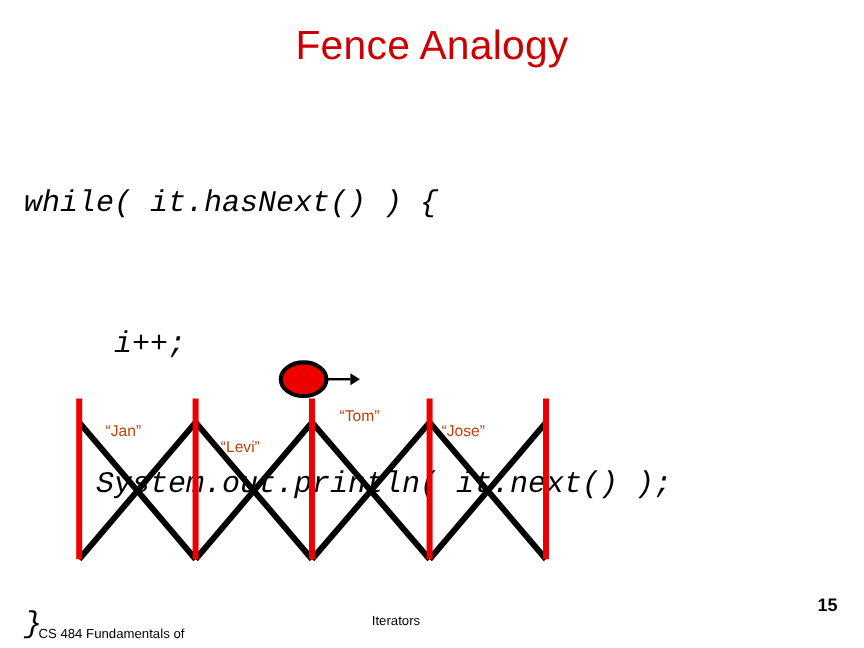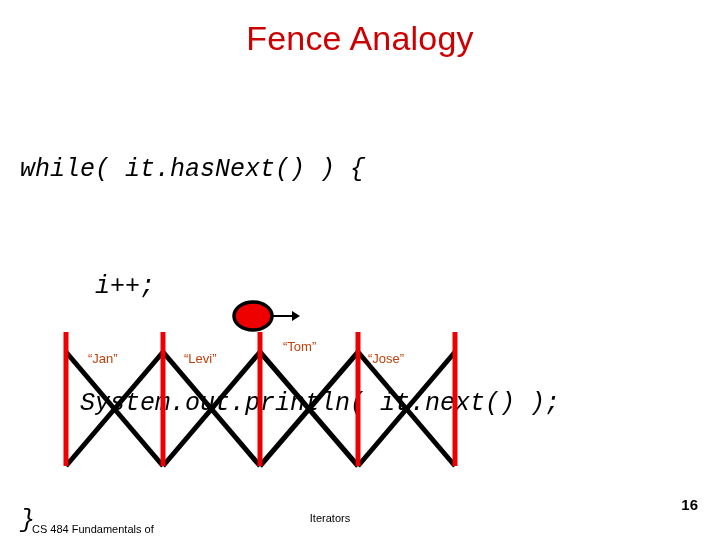--- a/index.html
+++ b/index.html
@@ -145,25 +145,25 @@
       </g>
 
     <g id="iterator-marker">
       <ellipse id="marker-ellipse" cx="253" cy="36" rx="19" ry="14" stroke-width="3.5" fill="#ee0000" stroke="#000000"></ellipse>
       <line id="marker-arrow-shaft" x1="272" y1="36" x2="292" y2="36" stroke-width="2" stroke="#000000"></line>
       <polygon id="marker-arrow-head" points="292,31 300,36 292,41" fill="#000000"></polygon>
     </g>
   </svg>
 
   <div class="fence-label" style="left: 88px; top: 71px;">“Jan”</div>
-  <div class="fence-label" style="left: 184px; top: 71px;">“Levi”</div>
+  <div class="fence-label" style="left: 184px; top: 85px;">“Levi”</div>
   <div class="fence-label" style="left: 283px; top: 59px;">“Tom”</div>
   <div class="fence-label" style="left: 368px; top: 71px;">“Jose”</div>
 </div>
 
 <div id="footer-left">
   <div>CS 484 Fundamentals of</div>
   
 </div>
 
 <div id="footer-center">Iterators</div>
 
-<div id="footer-page-number">16</div>
+<div id="footer-page-number">15</div>
 
 </body></html>

